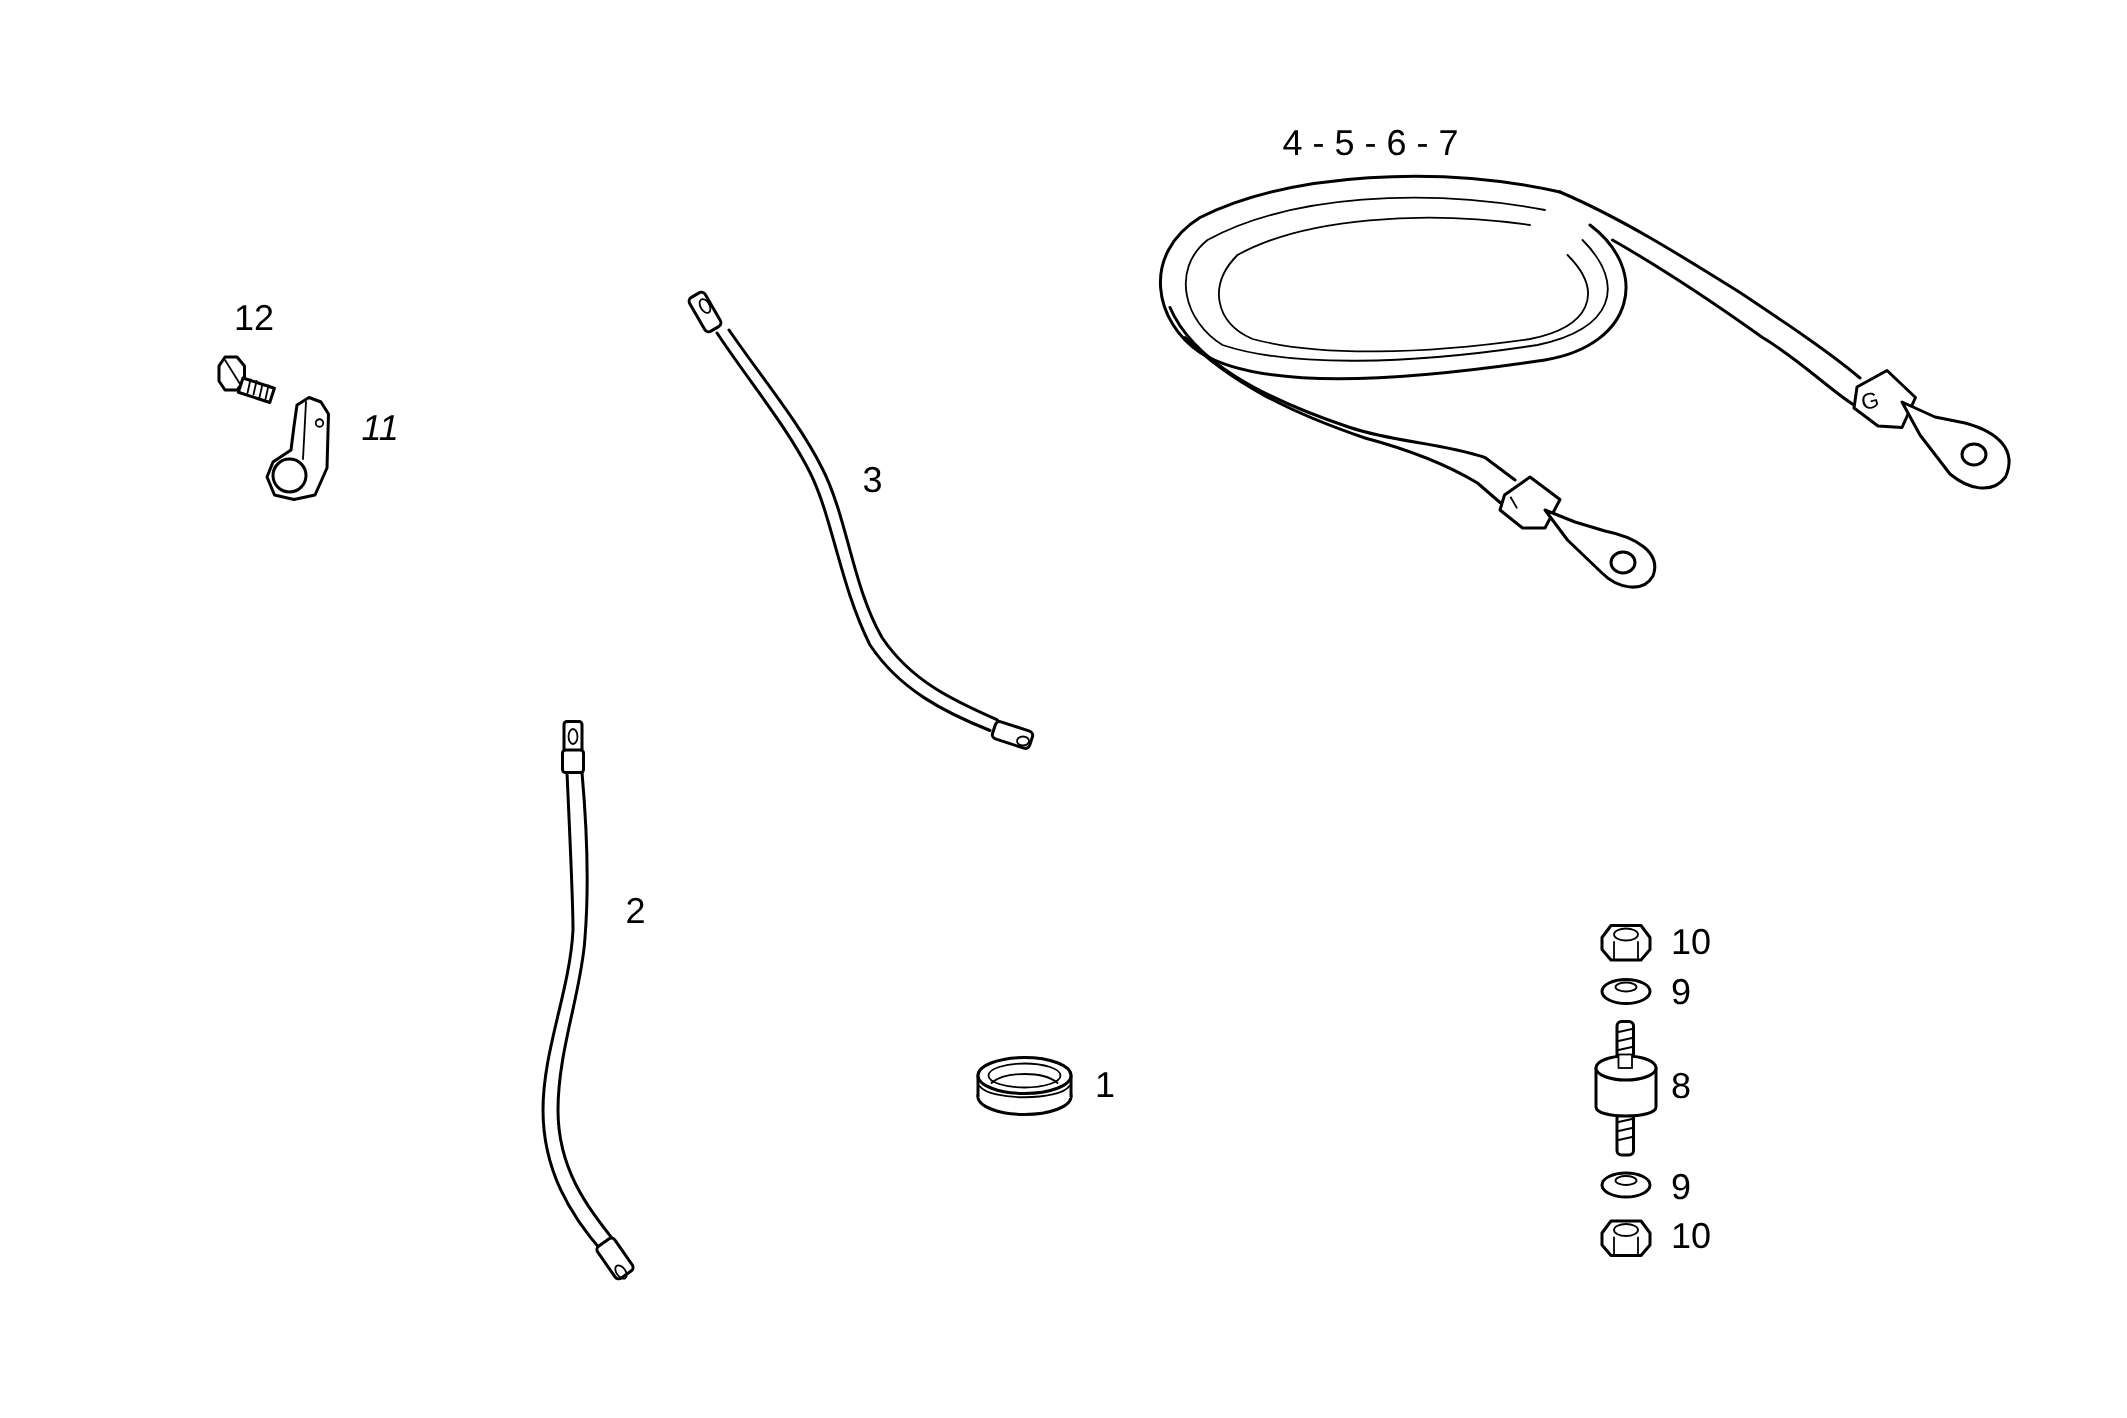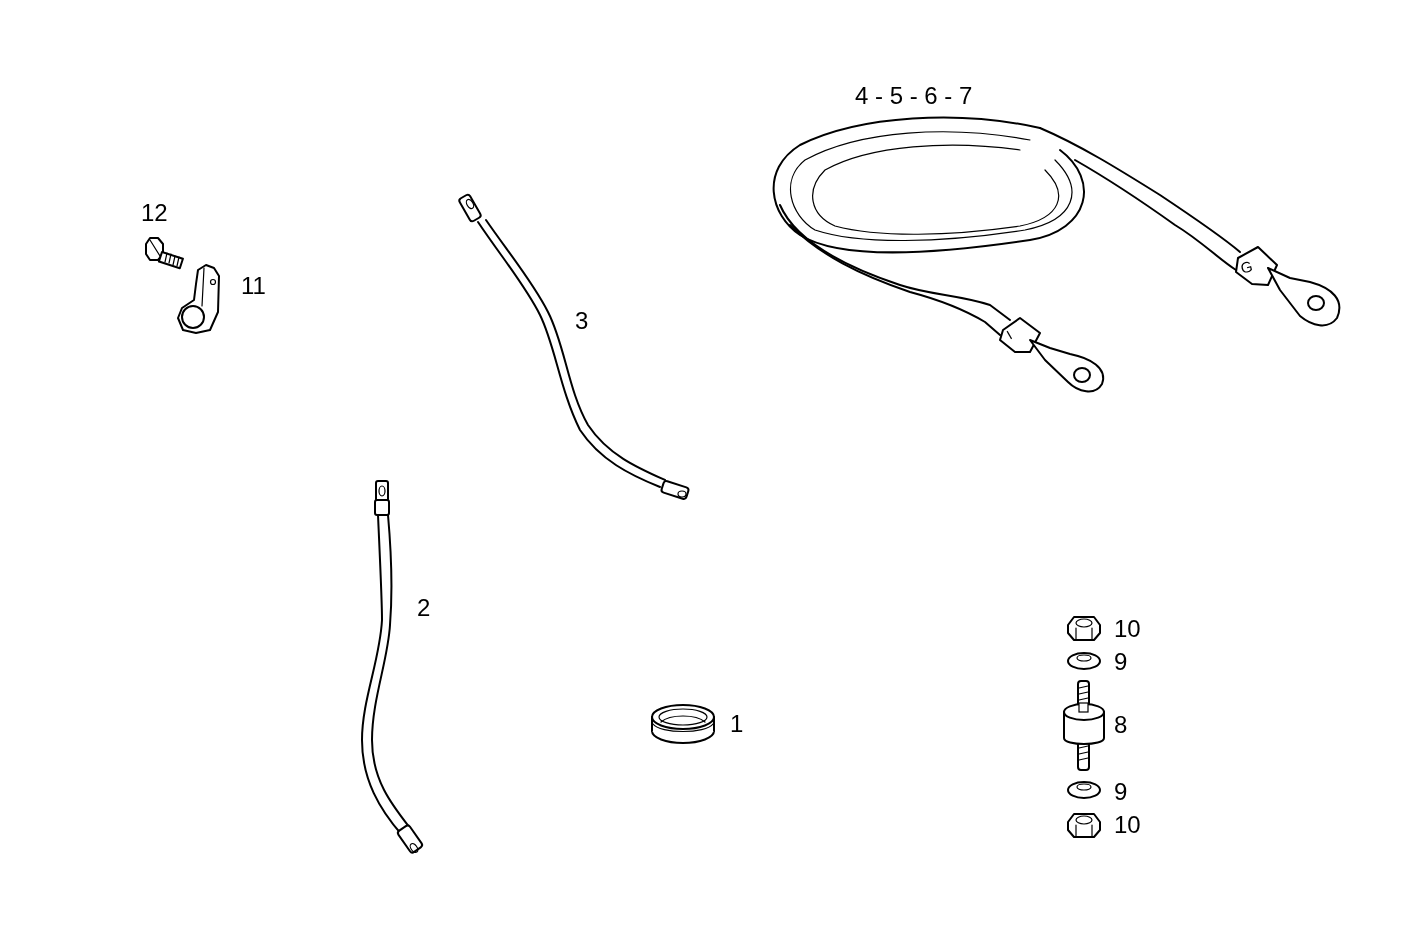--- a/index.html
+++ b/index.html
@@ -115,22 +115,22 @@
       <ellipse class="thin" cx="1084" cy="787" rx="7" ry="3"></ellipse>
     </g>
     <g>
       <polygon class="fillw" points="1068,822 1074,814 1094,814 1100,822 1100,830 1094,837 1074,837 1068,830"></polygon>
       <ellipse class="thin" cx="1084" cy="820" rx="8" ry="4"></ellipse>
       <line class="thin" x1="1076" y1="825" x2="1076" y2="837"></line>
       <line class="thin" x1="1092" y1="825" x2="1092" y2="837"></line>
     </g>
   </svg>
 
-  <div class="part-label" style="left:141px;top:201px;">12</div>
-  <div class="part-label" style="left:241px;top:274px;">11</div>
+  <div class="part-label" style="left:156px;top:201px;">12</div>
+  <div class="part-label" style="left:241px;top:274px;font-style:italic;">11</div>
   <div class="part-label" style="left:575px;top:309px;">3</div>
   <div class="part-label" style="left:417px;top:596px;">2</div>
   <div class="part-label" style="left:855px;top:84px;">4 - 5 - 6 - 7</div>
   <div class="part-label" style="left:730px;top:712px;">1</div>
   <div class="part-label" style="left:1114px;top:617px;">10</div>
   <div class="part-label" style="left:1114px;top:650px;">9</div>
   <div class="part-label" style="left:1114px;top:713px;">8</div>
   <div class="part-label" style="left:1114px;top:780px;">9</div>
   <div class="part-label" style="left:1114px;top:813px;">10</div>
 </div>

